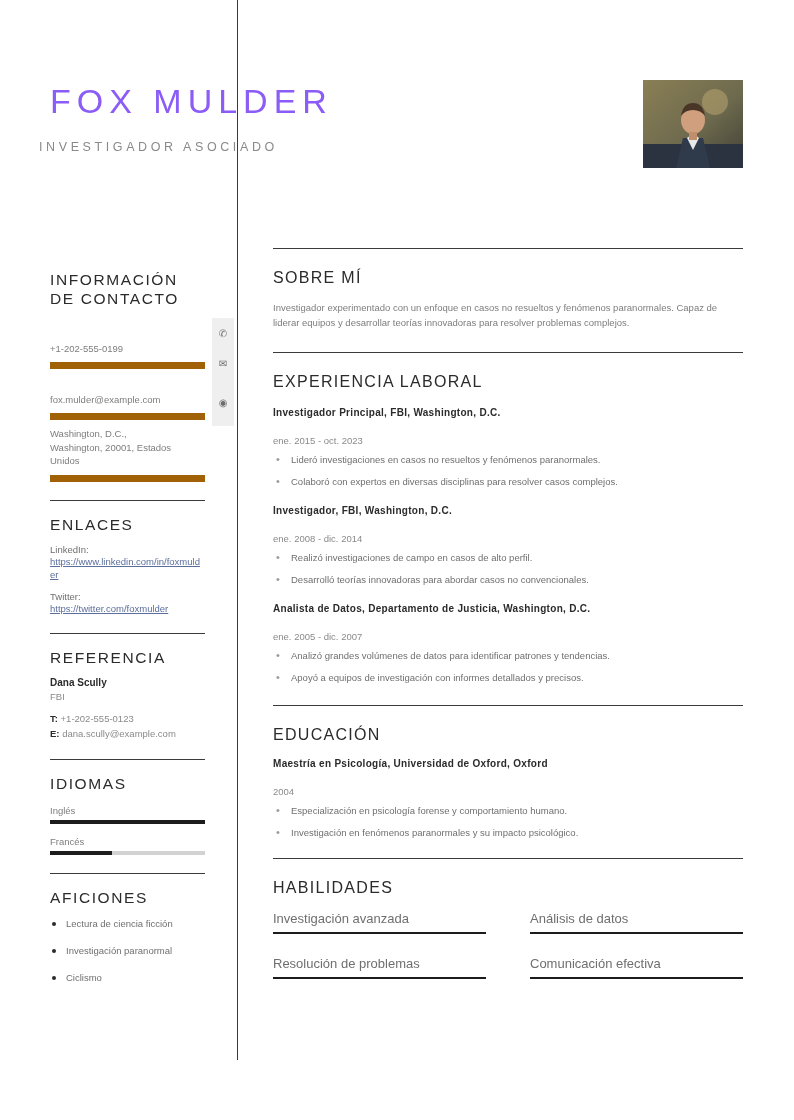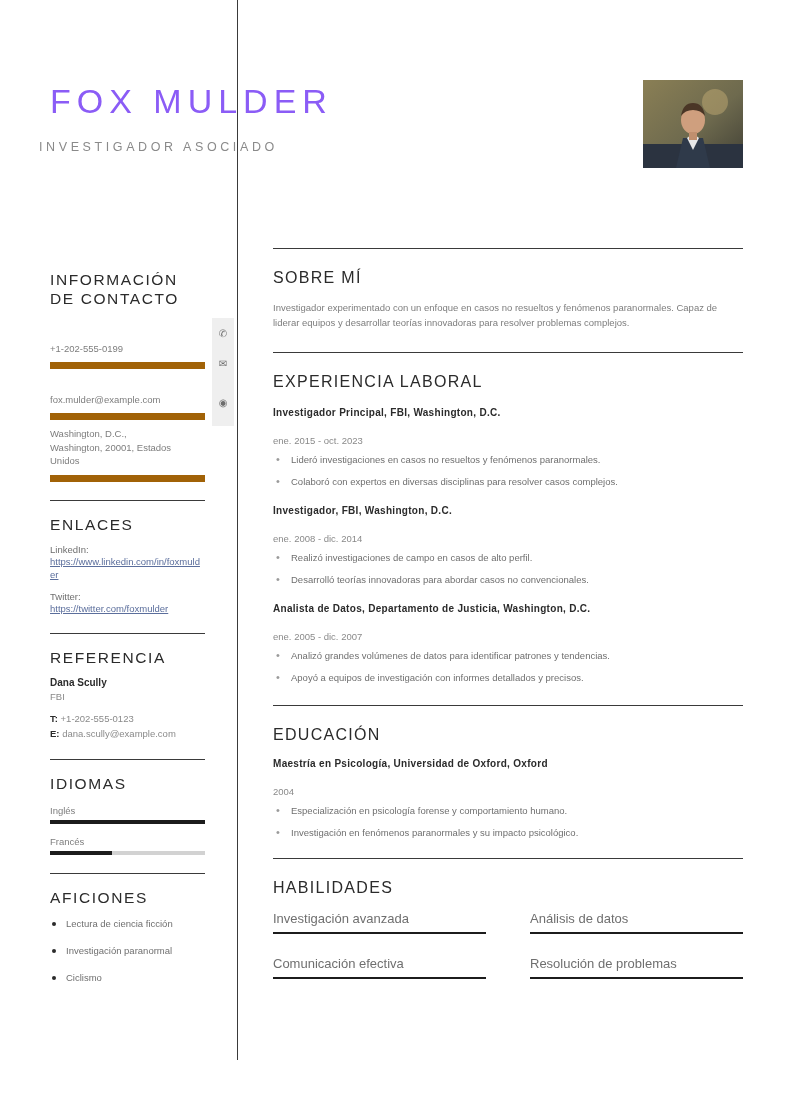--- a/index.html
+++ b/index.html
@@ -445,24 +445,24 @@
       <div class="skills-grid">
         <div class="skill">
           <div class="skill-label">Investigación avanzada</div>
           <div class="skill-bar"></div>
         </div>
         <div class="skill">
           <div class="skill-label">Análisis de datos</div>
           <div class="skill-bar"></div>
         </div>
         <div class="skill">
+          <div class="skill-label">Resolución de problemas</div>
+          <div class="skill-bar"></div>
+        </div>
+        <div class="skill">
           <div class="skill-label">Comunicación efectiva</div>
           <div class="skill-bar"></div>
         </div>
-        <div class="skill">
-          <div class="skill-label">Resolución de problemas</div>
-          <div class="skill-bar"></div>
-        </div>
       </div>
     </div>
 
   </div>
 </div>
 
 </body></html>

